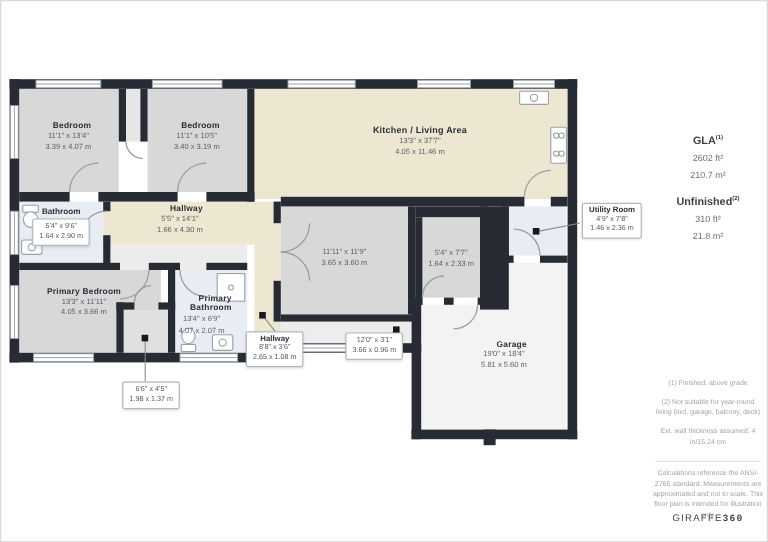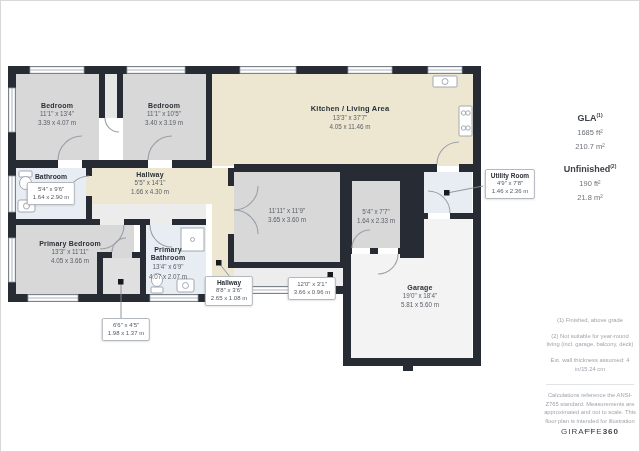--- a/index.html
+++ b/index.html
@@ -3,21 +3,21 @@
 <meta charset="utf-8">
 <style>
   html,body{margin:0;padding:0;background:#fff;}
   .page{position:relative;width:640px;height:452px;background:#fff;overflow:hidden;
         box-shadow:inset 0 0 0 1px #d8d8d8;
         font-family:"Liberation Sans","DejaVu Sans",sans-serif;}
   .plan-svg{position:absolute;left:0;top:0;}
 
   
   .room-label{position:absolute;transform:translate(-50%,-50%);text-align:center;white-space:nowrap;pointer-events:none;}
-  .r-name{font-size:7px;font-weight:bold;color:#2b3038;letter-spacing:.2px;}
+  .r-name{font-size:7px;font-weight:bold;color:#2b3038;letter-spacing:.2px;text-align:right;}
   .r-dim{font-size:6.3px;color:#5a5f68;line-height:1.5;}
   .room-label.wrapname{white-space:normal;width:50px;}
   .room-label.wrapname .r-name{line-height:1.15;}
 
   
   .callout{position:absolute;transform:translateX(-50%);background:#fff;border:1px solid #b3b8bf;
            border-radius:2px;padding:2px 5px;text-align:center;white-space:nowrap;
            box-shadow:0 1px 2px rgba(0,0,0,.10);}
   .c-name{font-size:6.5px;font-weight:bold;color:#2b3038;}
   .c-dim{font-size:6px;color:#555a62;line-height:1.4;}
@@ -27,21 +27,21 @@
   .sidebar{position:absolute;left:540px;top:0;width:100px;height:452px;}
   .sb-block{position:absolute;left:2px;width:96px;text-align:center;}
   .sb-h{font-size:9px;font-weight:bold;color:#3c4148;}
   .sb-h sup{font-size:5px;}
   .sb-v{font-size:7.5px;color:#6d7279;margin-top:5px;}
   .sb-notes{position:absolute;left:4px;width:92px;text-align:center;font-size:5.8px;color:#a0a4aa;line-height:1.5;}
   .sb-notes p{margin:0 0 7px 0;}
   .sb-div{position:absolute;left:6px;width:88px;border:none;border-top:1px solid #e2e3e5;margin:0;}
   .sb-disclaimer{position:absolute;left:4px;width:92px;text-align:center;font-size:5.8px;color:#a0a4aa;line-height:1.5;}
   .sb-logo{position:absolute;left:2px;width:96px;text-align:center;font-size:8px;letter-spacing:1px;color:#3f444b;}
-  .sb-logo b{font-weight:bold;}
+  .sb-logo b{font-weight:bold;font-family:Liberation Mono, monospace;}
 </style>
 </head>
 <body>
 
 <div class="page">
 
   <svg class="plan-svg" width="640" height="452" viewBox="0 0 640 452">
 
     <g>
       <rect x="16" y="74" width="83" height="86" fill="#d8d8d8"></rect>
@@ -271,27 +271,27 @@
 
   <div class="callout" style="left:126px;top:318px">
     <div class="c-dim">6'6" x 4'5"</div>
     <div class="c-dim">1.98 x 1.37 m</div>
   </div>
 
   <div class="sidebar">
 
     <div class="sb-block" style="top:112px">
       <div class="sb-h"><span>GLA</span><sup>(1)</sup></div>
-      <div class="sb-v">1685 ft²</div>
+      <div class="sb-v">2602 ft²</div>
       <div class="sb-v">210.7 m²</div>
     </div>
 
     <div class="sb-block" style="top:163px">
       <div class="sb-h"><span>Unfinished</span><sup>(2)</sup></div>
-      <div class="sb-v">190 ft²</div>
+      <div class="sb-v">310 ft²</div>
       <div class="sb-v">21.8 m²</div>
     </div>
 
     <div class="sb-notes" style="top:316px">
       <p>(1) Finished, above grade</p>
       <p>(2) Not suitable for year-round living (incl. garage, balcony, deck)</p>
       <p>Ext. wall thickness assumed: 4 in/15.24 cm</p>
     </div>
 
     <hr class="sb-div" style="top:384px">

